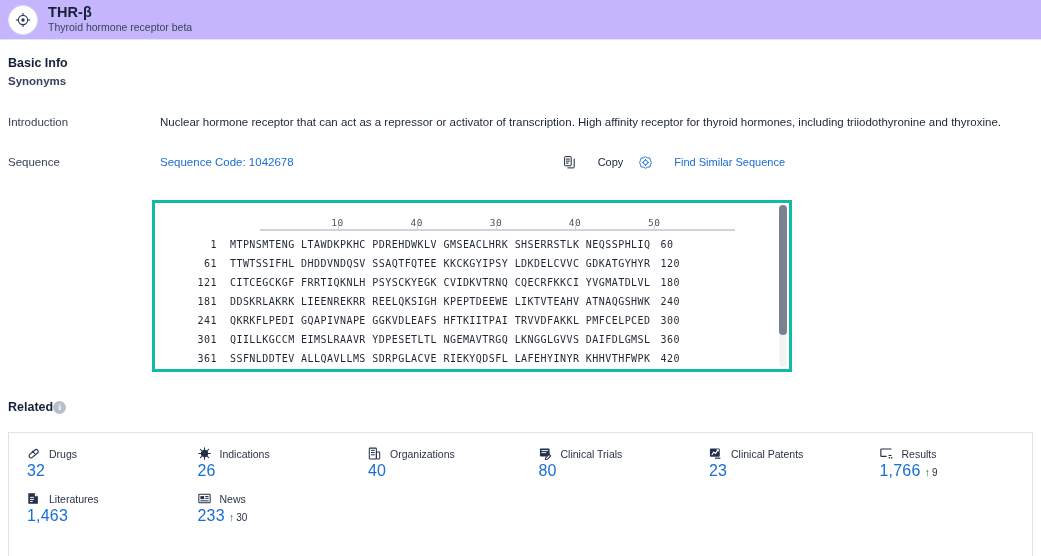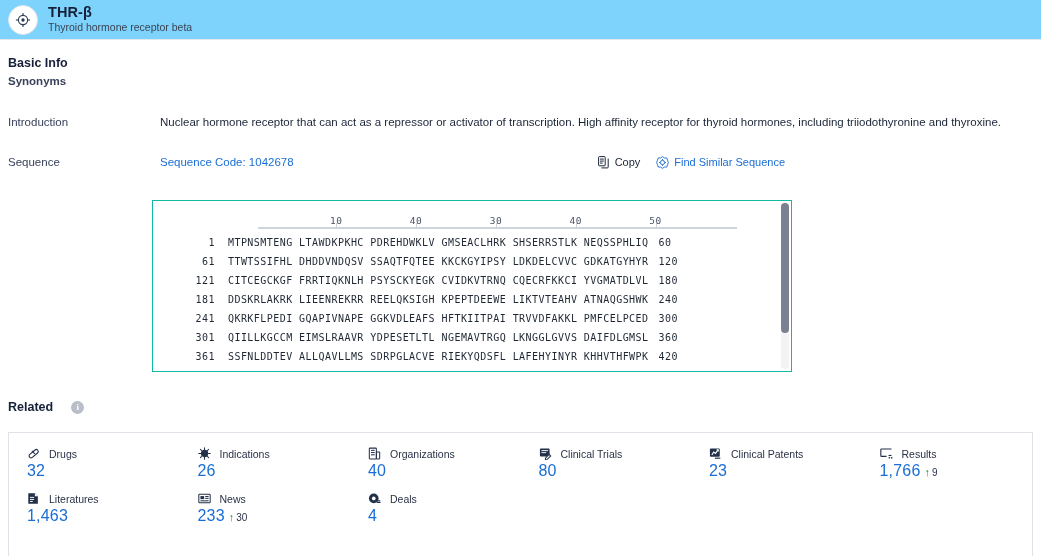--- a/index.html
+++ b/index.html
@@ -17,21 +17,21 @@
   }
 
   
   .page-header {
     height: 40px;
     display: flex;
     align-items: center;
     padding: 0 0 0 8px;
     box-sizing: border-box;
     border-bottom: 1px solid #e3e6ec;
-    background: #7dd3fc;
+    background: #c4b5fd;
   }
   .header-icon {
     width: 28px;
     height: 28px;
     border-radius: 50%;
     border: 1px solid #dfe3ea;
     display: flex;
     align-items: center;
     justify-content: center;
     flex: none;
@@ -100,36 +100,36 @@
   .seq-actions {
     margin-left: auto;
     display: flex;
     align-items: center;
     gap: 16px;
     padding-right: 248px;
   }
   .seq-action {
     display: flex;
     align-items: center;
-    gap: 5px;
+    gap: 22px;
     font-size: 11px;
     color: #1b2538;
     cursor: pointer;
     justify-content: flex-end;
   }
   .seq-action.blue { color: #1a6dd4; }
 
   
   .seq-box {
     position: absolute;
     left: 152px;
     top: 200px;
     width: 640px;
     height: 172px;
-    border: 1px solid #14b8a6;
+    border: 3px solid #14b8a6;
     box-sizing: border-box;
     background: #fff;
     overflow: hidden;
   }
   .seq-inner {
     padding: 10px 0 0 0;
     position: relative;
   }
   .ruler {
     position: relative;
@@ -194,21 +194,21 @@
     width: 8px;
     bottom: 2px;
     background: #f2f3f5;
     border-radius: 4px;
   }
 
   
   .related-head {
     display: flex;
     align-items: center;
-    gap: 18px;
+    gap: 0;
     margin: 0 0 0 8px;
     position: absolute;
     top: 400px;
     left: 0;
   }
   .related-title {
     font-size: 12.5px;
     font-weight: bold;
     color: #16203a;
   }
@@ -526,29 +526,14 @@
           <span class="stat-label">News</span>
         </div>
         <div class="stat-value-row">
           <span class="stat-value">233</span>
           <span class="stat-delta">
             <span class="arrow-up">↑</span>
             <span class="stat-delta-num">30</span>
           </span>
         </div>
       </div>
-      <div class="stat-cell">
-        <div class="stat-label-row">
-          <span>
-            <svg width="13" height="13" viewBox="0 0 14 14" fill="none">
-              <circle cx="6.2" cy="6.9" r="5.2" fill="#22304a"></circle>
-              <circle cx="6.2" cy="6.9" r="2" fill="#fff"></circle>
-              <path d="M9.3 9.6 L12.8 9.6 M9.8 11.3 L13 11.3" stroke="#22304a" stroke-width="1.3" stroke-linecap="round"></path>
-            </svg>
-          </span>
-          <span class="stat-label">Deals</span>
-        </div>
-        <div class="stat-value-row">
-          <span class="stat-value">4</span>
-        </div>
-      </div>
     </div>
 </div>
 
 </body></html>

